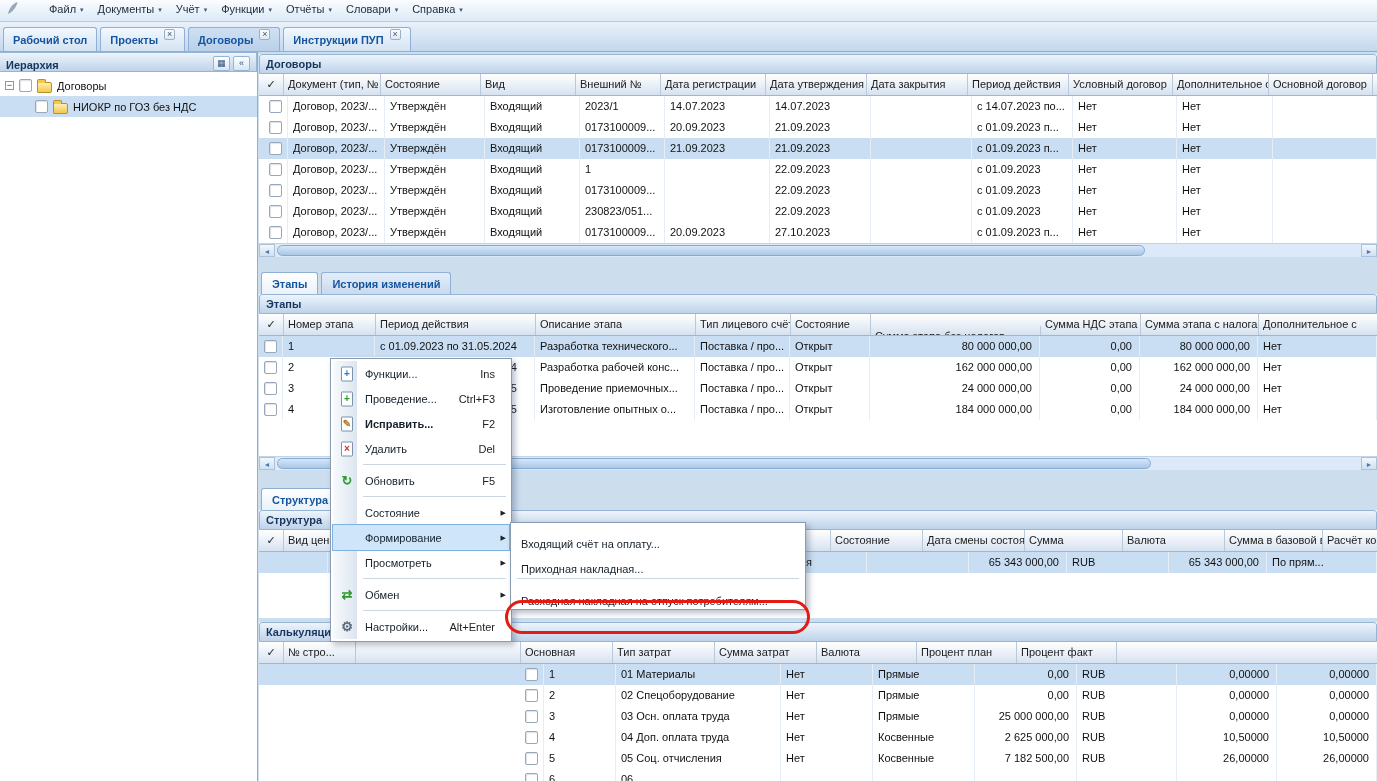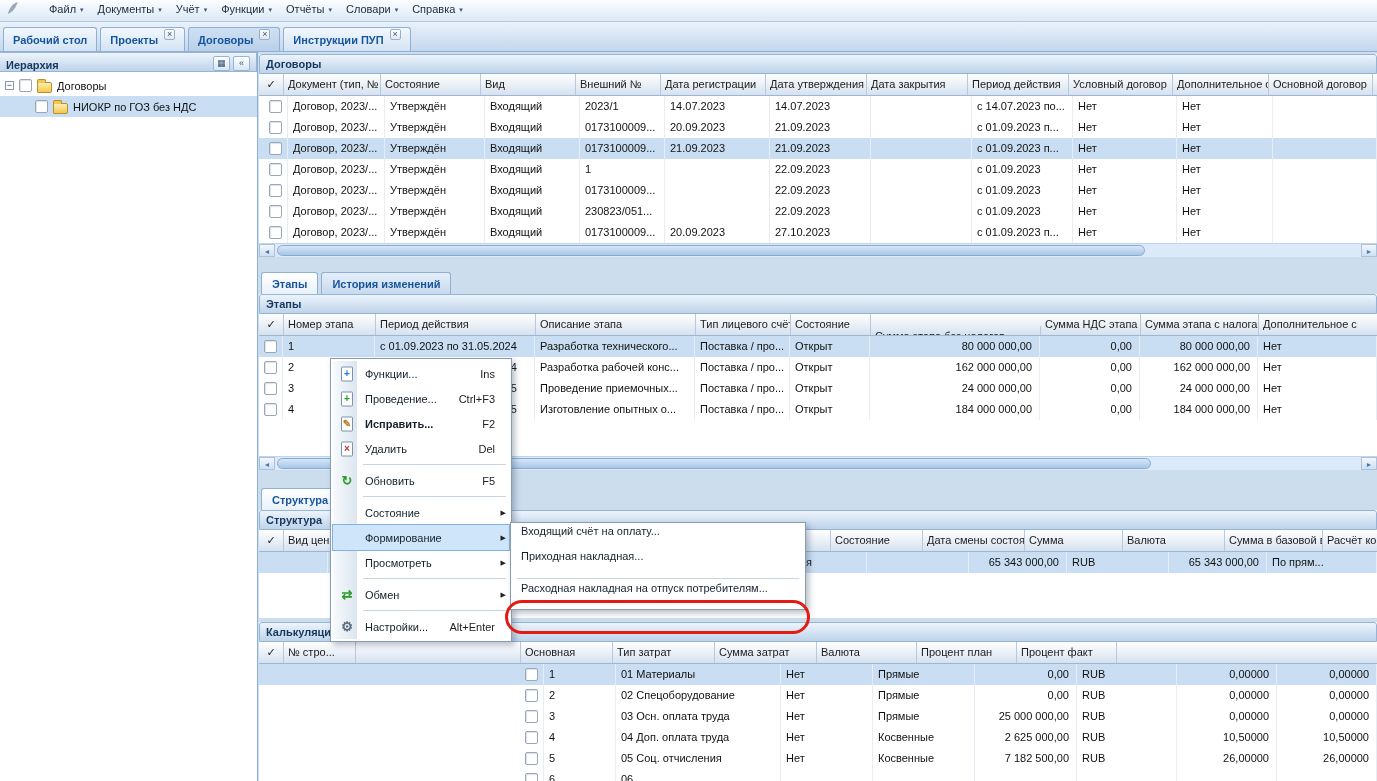--- a/index.html
+++ b/index.html
@@ -76,21 +76,21 @@
   .mi.big{font-size:13px;font-weight:bold;}
   .mi.page{left:8px;width:12px;height:15px;background:#fff;border:1px solid #7a92ad;border-radius:1px;}
   .mi.page .pg{font-size:10px;font-weight:bold;line-height:1;}
   .mi.box{left:8px;width:12px;height:12px;border:1px solid #8a9bb0;background:#fff;}
   .m-label{white-space:nowrap;overflow:hidden;}
   .m-shortcut{margin-left:auto;padding-left:12px;color:#222;}
   .m-arrow{position:absolute;right:3px;top:50%;transform:translateY(-50%);font-size:7px;color:#222;}
 
   
   #submenu{position:absolute;left:510px;top:522px;width:296px;background:#fff;border:1px solid #8a9bb0;box-shadow:3px 3px 6px rgba(50,70,100,.35);padding:2px;z-index:21;}
-  .sm-item{height:25px;display:flex;align-items:flex-start;padding:0 8px;color:#15202c;white-space:nowrap;overflow:hidden;}
+  .sm-item{height:25px;display:flex;align-items:flex-end;padding:0 8px;color:#15202c;white-space:nowrap;overflow:hidden;}
   .sm-sep{height:1px;background:#c9d5e2;margin:3px 4px;}
 
   
   #annotation-oval{position:absolute;left:505px;top:600px;width:305px;height:34px;border:3px solid #e41b13;border-radius:17px;z-index:30;pointer-events:none;}
 </style>
 </head>
 <body>
 
 <div id="app">
 

